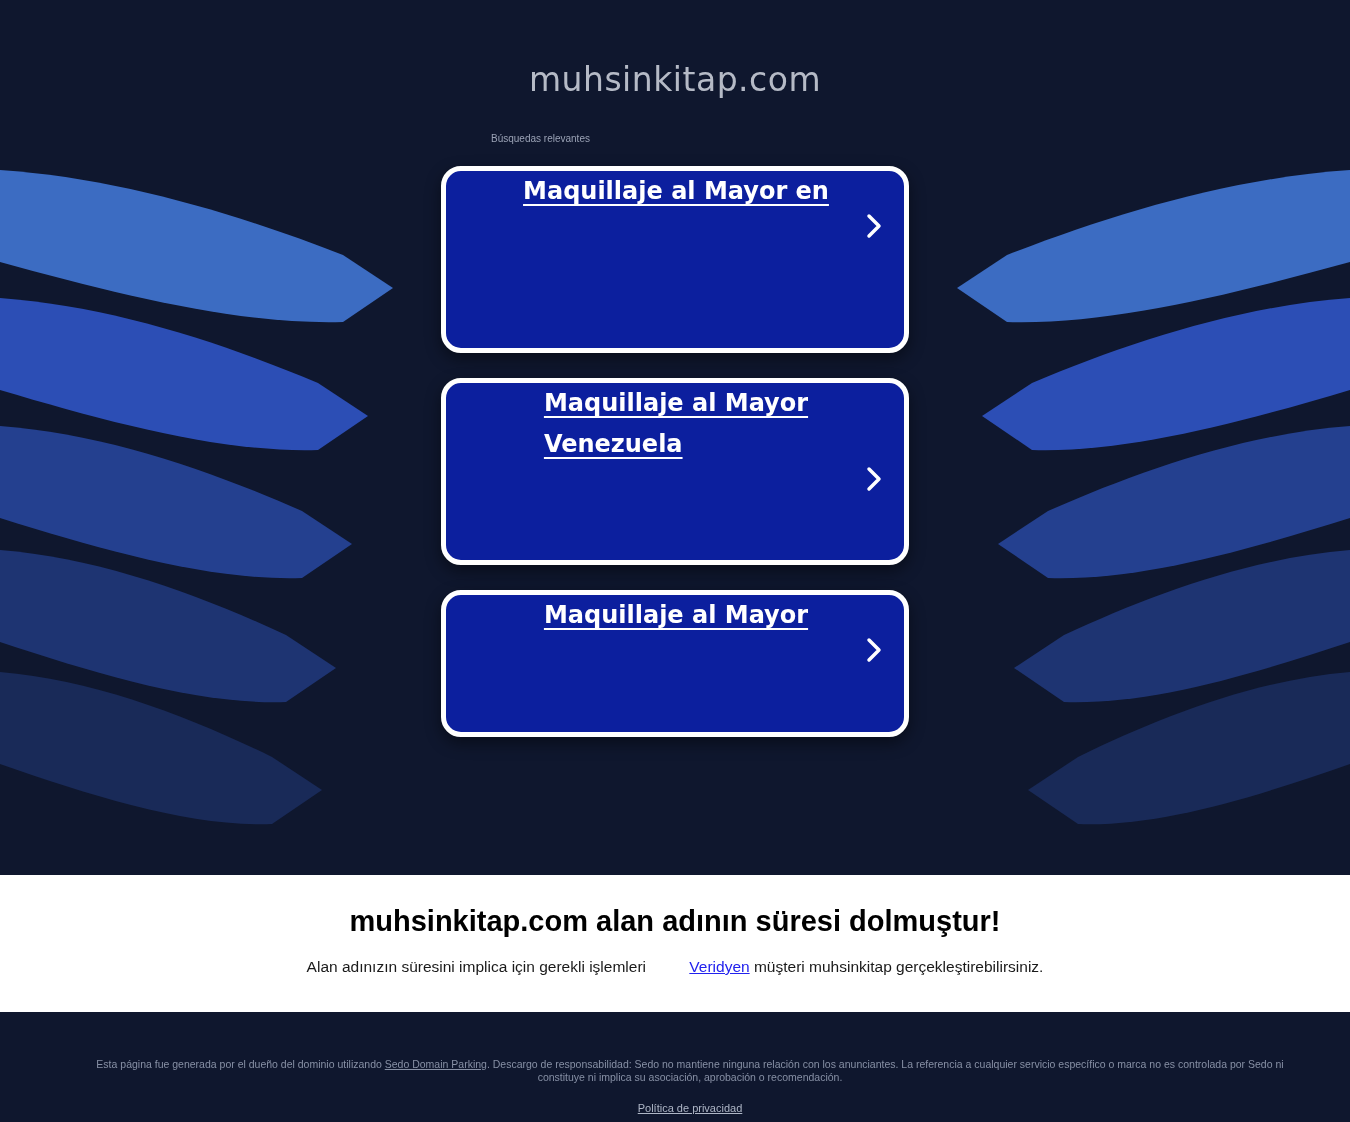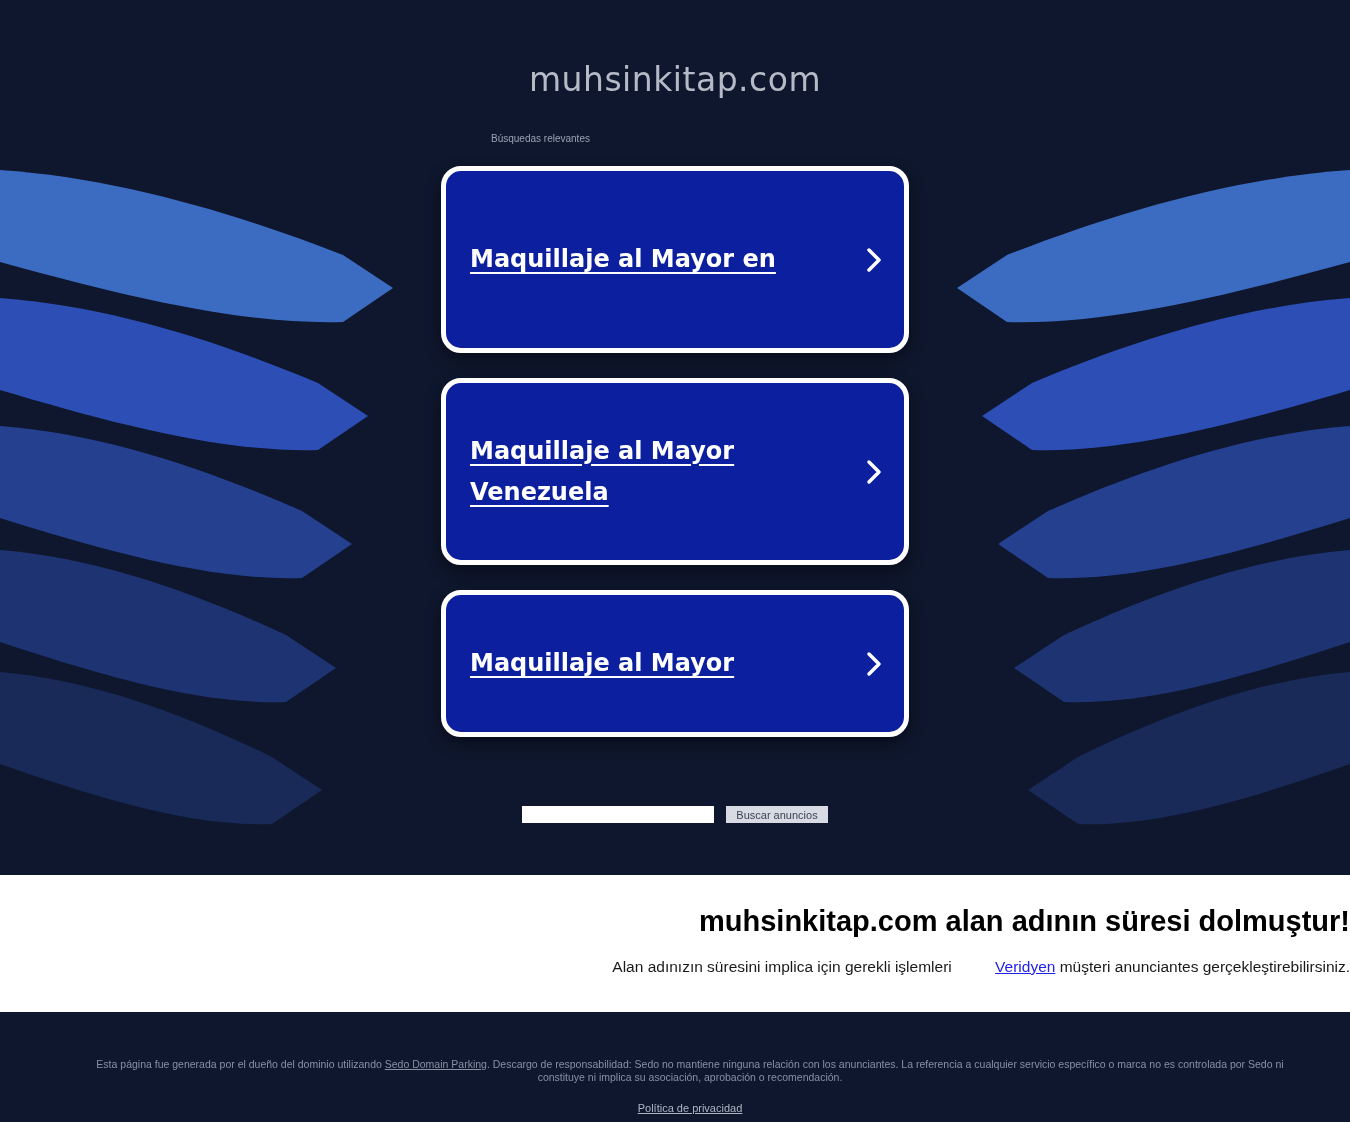--- a/index.html
+++ b/index.html
@@ -12,37 +12,37 @@
     font-family:"DejaVu Sans","Liberation Sans",sans-serif;
     font-size:33px;color:#b5bac6;letter-spacing:0.5px;margin-top:36px;}
   .wave{position:absolute;top:150px;width:400px;height:720px;}
   .wave-left{left:0;}
   .wave-right{right:0;transform:scaleX(-1);}
 
   .related-label{position:absolute;left:447px;top:133px;font-size:10px;color:#9aa2b5;margin-left:44px;}
 
   .card{position:absolute;left:441px;width:468px;background:#0c1f9e;border:5px solid #ffffff;
     border-radius:20px;box-sizing:border-box;display:flex;align-items:center;
-    padding:0 22px 0 24px;cursor:pointer;box-shadow:0 6px 16px rgba(0,0,0,0.45);}
+    padding:0 22px 0 24px;cursor:pointer;box-shadow:0 6px 16px rgba(0,0,0,0.45);flex-direction:column;}
   .card-1{top:166px;height:187px;}
   .card-2{top:378px;height:187px;}
   .card-3{top:590px;height:147px;}
   .card-text{max-width:340px;font-family:"DejaVu Sans","Liberation Sans",sans-serif;
     font-weight:bold;font-size:24px;line-height:41px;color:#ffffff;}
   .card-text span{display:block;text-decoration:underline;text-decoration-thickness:2px;text-underline-offset:5px;}
   .chevron{margin-left:auto;flex:0 0 auto;display:block;}
 
   .search-row{position:absolute;top:806px;left:0;width:100%;display:flex;justify-content:center;align-items:center;}
   .search-input{width:184px;height:17px;border:none;background:#ffffff;margin-right:12px;
     font-size:12px;padding:0 4px;outline:none;}
   .search-button{height:17px;background:#d8dbe4;border:none;color:#3c4254;font-size:11px;
     font-family:"Liberation Sans",sans-serif;padding:1px 10px;cursor:pointer;line-height:14px;}
 
   
-  .expired{position:relative;width:100%;height:137px;background:#ffffff;text-align:right;}
+  .expired{position:relative;width:100%;height:137px;background:#ffffff;text-align:center;}
   .expired-heading{margin:0;padding-top:30px;font-size:29px;font-weight:bold;color:#000000;
     font-family:"Liberation Sans",sans-serif;}
   .expired-body{margin:20px 0 0 0;font-size:15.5px;color:#1a1a1a;}
   .expired-body a{color:#2222ee;text-decoration:underline;cursor:pointer;margin-left:39px;}
 
   
   .footer{position:relative;width:100%;height:110px;background:#0f172e;text-align:center;padding-left:15px;}
   .disclaimer{margin:0 auto;padding-top:46px;max-width:1195px;font-size:10.5px;line-height:13px;
     color:#8790a5;}
   .disclaimer a{color:#8790a5;text-decoration:underline;cursor:pointer;}
@@ -96,29 +96,25 @@
 
     <div class="card card-3">
       <div class="card-text">
         <span>Maquillaje al Mayor</span>
       </div>
       <svg class="chevron" width="16" height="28" viewBox="0 0 16 28" aria-hidden="true">
         <path d="M3 4 L13 14 L3 24" fill="none" stroke="#ffffff" stroke-width="3.5" stroke-linecap="round" stroke-linejoin="round"></path>
       </svg>
     </div>
 
-    <div class="search-row">
-      <input class="search-input" type="text" value="" style="">
-      <button class="search-button">Buscar anuncios</button>
-    </div>
   </div>
 
   <div class="expired">
     <h1 class="expired-heading">muhsinkitap.com alan adının süresi dolmuştur!</h1>
-    <p class="expired-body"><span>Alan adınızın süresini implica için gerekli işlemleri </span><a>Veridyen</a><span> müşteri anunciantes gerçekleştirebilirsiniz.</span></p>
+    <p class="expired-body"><span>Alan adınızın süresini implica için gerekli işlemleri </span><a>Veridyen</a><span> müşteri muhsinkitap gerçekleştirebilirsiniz.</span></p>
   </div>
 
   <div class="footer">
     <p class="disclaimer"><span>Esta página fue generada por el dueño del dominio utilizando </span><a>Sedo Domain Parking</a><span>. Descargo de responsabilidad: Sedo no mantiene ninguna relación con los anunciantes. La referencia a cualquier servicio específico o marca no es controlada por Sedo ni constituye ni implica su asociación, aprobación o recomendación.</span></p>
     <div class="privacy">
       <a>Política de privacidad</a>
     </div>
   </div>
 
 </div>

